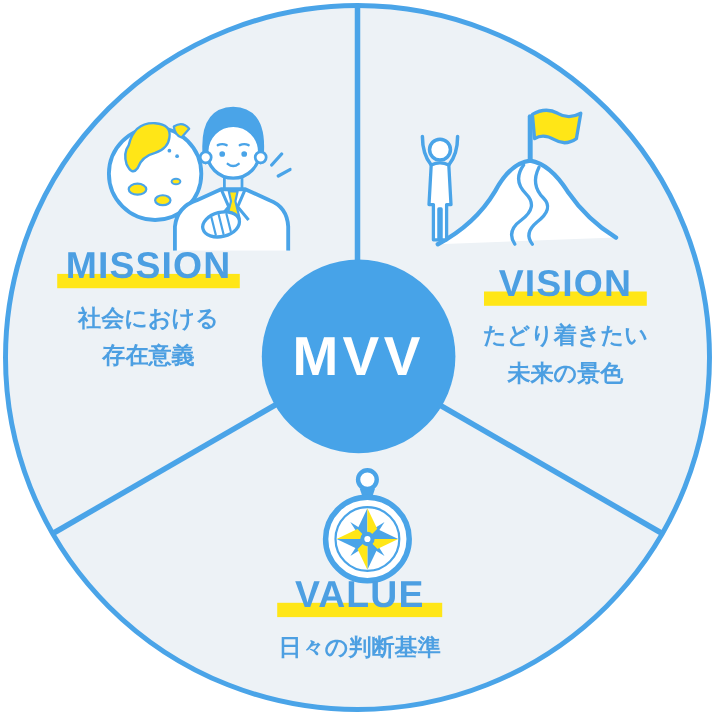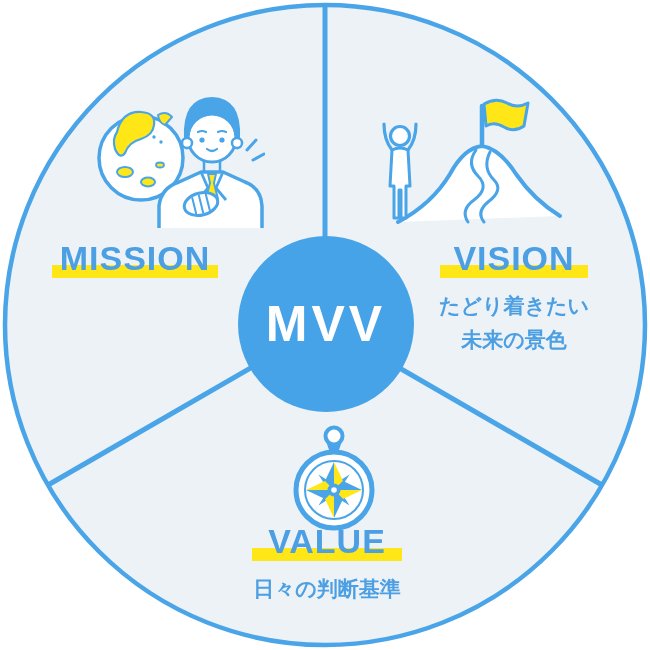--- a/index.html
+++ b/index.html
@@ -9,21 +9,21 @@
   .bg-svg{left:0;top:0;}
   .illus-mission{left:95px;top:86px;}
   .illus-vision{left:370px;top:92px;}
   .illus-value{left:288px;top:420px;}
 
   .center-circle{position:absolute;left:238px;top:236px;width:176px;height:176px;
     border-radius:50%;background:#47A3E8;display:flex;align-items:center;justify-content:center;}
   .center-circle .mvv{color:#ffffff;font-size:50px;font-weight:600;letter-spacing:4px;}
 
   .sector{position:absolute;width:200px;text-align:center;}
-  .sector-mission{left:35px;top:240px;}
+  .sector-mission{left:35px;top:224px;}
   .sector-vision{left:414px;top:240px;}
   .sector-value{left:227px;top:523px;}
 
   .title{position:relative;z-index:1;display:block;color:#4C9FE2;
     font-size:34px;font-weight:700;letter-spacing:1px;line-height:36px;}
   .bar{position:relative;z-index:0;height:13px;background:#FFE617;margin:-11px auto 0;}
   .sector-mission .bar{width:166px;}
   .sector-vision  .bar{width:148px;}
   .sector-value   .bar{width:150px;}
 
@@ -123,20 +123,24 @@
     <circle cx="46" cy="70" r="2.8" fill="#ffffff"></circle>
   </svg>
 
   <div class="center-circle">
     <span class="mvv">MVV</span>
   </div>
 
   <div class="sector sector-mission">
     <span class="title">MISSION</span>
     <div class="bar"></div>
+    <div class="desc">
+      <div>社会における</div>
+      <div>存在意義</div>
+    </div>
   </div>
 
   <div class="sector sector-value">
     <span class="title">VALUE</span>
     <div class="bar"></div>
     <div class="desc">
       <div>日々の判断基準</div>
     </div>
   </div>
 

